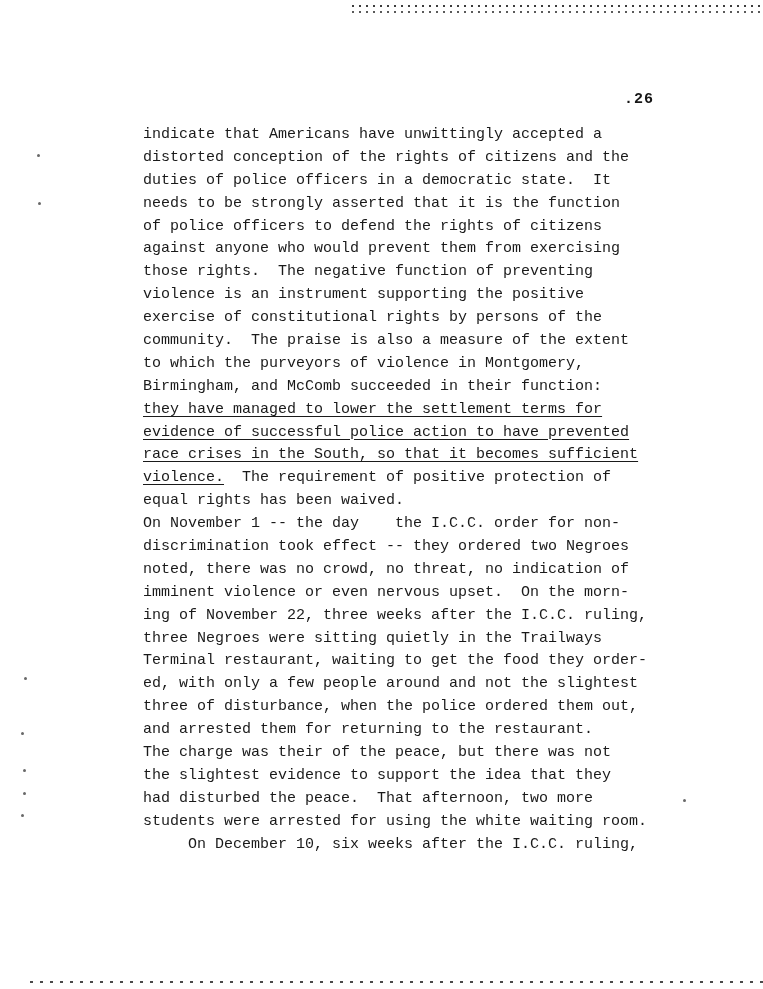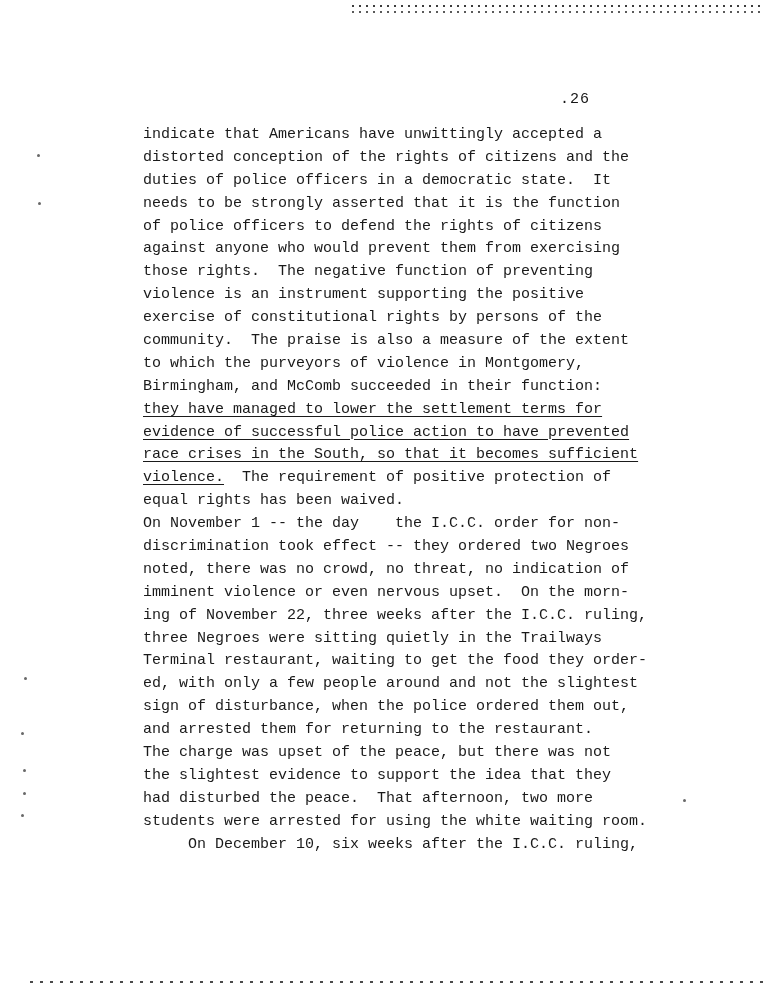--- a/index.html
+++ b/index.html
@@ -13,25 +13,26 @@
   }
   .page {
     position: relative;
     width: 763px;
     height: 989px;
     background: #ffffff;
     color: #1c1c1c;
   }
   .page-number {
     position: absolute;
-    left: 560px;
+    left: 624px;
     top: 91px;
     font-size: 15px;
     letter-spacing: 1px;
     color: #161616;
+    font-weight: bold;
   }
   .text-block {
     position: absolute;
     left: 143px;
     top: 124px;
     width: 520px;
     font-size: 15px;
     line-height: 22.9px;
     color: #1a1a1a;
   }
@@ -101,22 +102,22 @@
       <div class="line"><span class="u">violence.</span><span>  The requirement of positive protection of</span></div>
       <div class="line"><span>equal rights has been waived.</span></div>
       <div class="line"><span>On November 1 -- the day    the I.C.C. order for non-</span></div>
       <div class="line"><span>discrimination took effect -- they ordered two Negroes</span></div>
       <div class="line"><span>noted, there was no crowd, no threat, no indication of</span></div>
       <div class="line"><span>imminent violence or even nervous upset.  On the morn-</span></div>
       <div class="line"><span>ing of November 22, three weeks after the I.C.C. ruling,</span></div>
       <div class="line"><span>three Negroes were sitting quietly in the Trailways</span></div>
       <div class="line"><span>Terminal restaurant, waiting to get the food they order-</span></div>
       <div class="line"><span>ed, with only a few people around and not the slightest</span></div>
-      <div class="line"><span>sign of disturbance, when the police ordered them out,</span></div>
+      <div class="line"><span>three of disturbance, when the police ordered them out,</span></div>
       <div class="line"><span>and arrested them for returning to the restaurant.</span></div>
-      <div class="line"><span>The charge was upset of the peace, but there was not</span></div>
+      <div class="line"><span>The charge was their of the peace, but there was not</span></div>
       <div class="line"><span>the slightest evidence to support the idea that they</span></div>
       <div class="line"><span>had disturbed the peace.  That afternoon, two more</span></div>
       <div class="line"><span>students were arrested for using the white waiting room.</span></div>
       <div class="line"><span>     On December 10, six weeks after the I.C.C. ruling,</span></div>
     </div>
 
 </div>
 
 </body></html>

